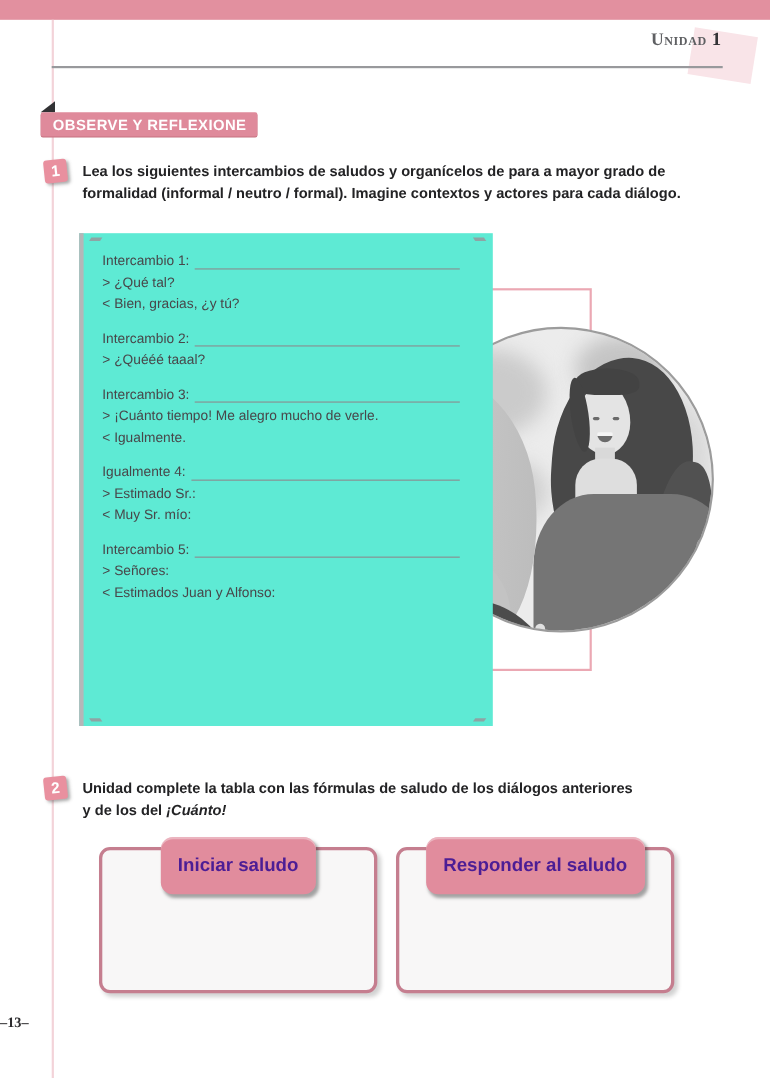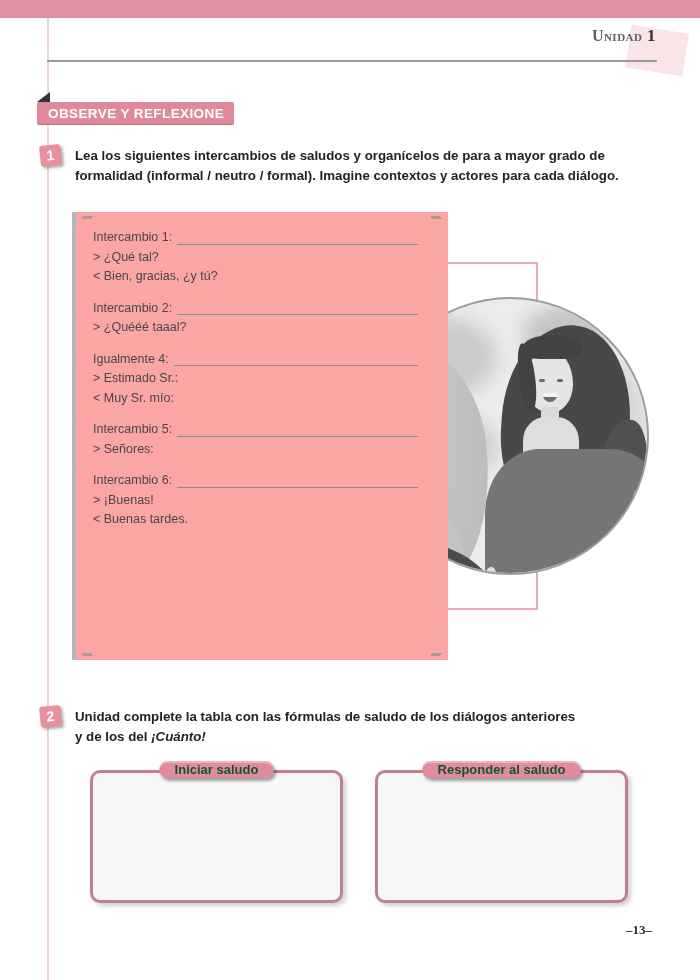--- a/index.html
+++ b/index.html
@@ -49,21 +49,21 @@
     position:absolute; left:75px; width:575px;
     font-weight:bold; font-size:13.3px; line-height:19.5px; color:#232325;
   }
   .ex1-text { top:146px; }
   .ex2-text { top:707px; }
   .ex-text em { font-style:italic; }
 
   
   .sheet {
     position:absolute; left:72px; top:212px; width:376px; height:448px;
-    background:#fca5a5; border-left:4px solid #b5b6b8; z-index:3;
+    background:#5eead4; border-left:4px solid #b5b6b8; z-index:3;
   }
   .curl { position:absolute; width:10px; height:3px; background:#97989b; opacity:.85; }
   .curl-tl { left:6px; top:4px; transform:skewX(-35deg); }
   .curl-tr { right:7px; top:4px; transform:skewX(35deg); }
   .curl-bl { left:6px; bottom:4px; transform:skewX(35deg); }
   .curl-br { right:7px; bottom:4px; transform:skewX(-35deg); }
   .sheet-content {
     position:absolute; left:0; top:0; width:100%; height:100%;
     padding:16px 30px 0 17px; font-size:12.5px; line-height:19.5px; color:#48474a;
   }
@@ -122,30 +122,30 @@
   .w1-top   { left:-55px; top:245px; width:188px; height:120px; background:#4c4c4e;
               border-radius:55% 45% 0 0 / 90% 70% 0 0; }
 
   
   .saludo-box {
     position:absolute; top:770px; width:253px; height:133px;
     background:#f8f7f7; border:3px solid #c57e8f; border-radius:10px;
     box-shadow:3px 3px 4px rgba(0,0,0,.18);
   }
   .box-left  { left:90px; }
-  .box-right { left:375px;text-align:center; }
+  .box-right { left:360px;text-align:center; }
   .pill {
     position:absolute; top:-12px; left:50%; transform:translateX(-50%);
-    background:#e18c9d; color:#14532d; font-weight:bold; font-size:13px;
-    padding:1px 16px; border-radius:11px; white-space:nowrap;
+    background:#e18c9d; color:#4c1d95; font-weight:bold; font-size:17px;
+    padding:16px 16px; border-radius:11px; white-space:nowrap;
     box-shadow:2px 3px 3px rgba(0,0,0,.35), inset 0 2px 0 rgba(255,255,255,.35);
   }
   
   .page-number {
-    position:absolute; left:0; top:922px; width:652px; text-align:right;
+    position:absolute; left:0; top:922px; width:652px; text-align:left;
     font-family:"Liberation Serif", serif; font-weight:bold; font-size:13px; color:#2c2b2d;
   }
 </style>
 </head>
 <body>
 
 <div class="page">
 
   <div class="topbar"></div>
   <div class="vline"></div>
@@ -179,46 +179,47 @@
       </div>
 
       <div class="dlg">
         <div class="dlg-head">
             <span>Intercambio 2:</span>
             <span class="dlg-blank"></span>
           </div>
         <div>&gt; ¿Quééé taaal?</div>
       </div>
 
+      <div class="dlg">
+        <div class="dlg-head">
+            <span>Intercambio 3:</span>
+            <span class="dlg-blank"></span>
+          </div>
+        <div>&gt; ¡Cuánto tiempo! Me alegro mucho de verle.</div>
+        <div>&lt; Igualmente.</div>
+      </div>
 
       <div class="dlg">
         <div class="dlg-head">
             <span>Igualmente 4:</span>
             <span class="dlg-blank"></span>
           </div>
         <div>&gt; Estimado Sr.:</div>
         <div>&lt; Muy Sr. mío:</div>
       </div>
 
       <div class="dlg">
         <div class="dlg-head">
             <span>Intercambio 5:</span>
             <span class="dlg-blank"></span>
           </div>
         <div>&gt; Señores:</div>
-      </div>
-
-      <div class="dlg">
-        <div class="dlg-head">
-            <span>Intercambio 6:</span>
-            <span class="dlg-blank"></span>
-          </div>
-        <div>&gt; ¡Buenas!</div>
-        <div>&lt; Buenas tardes.</div>
-      </div>
+        <div>&lt; Estimados Juan y Alfonso:</div>
+      </div>
+
 
     </div>
   </div>
 
   <div class="photo-rect"></div>
   <div class="photo-circle">
     <div class="blob b1"></div>
     <div class="blob b2"></div>
     <div class="blob b3"></div>
     <div class="blob b4"></div>

